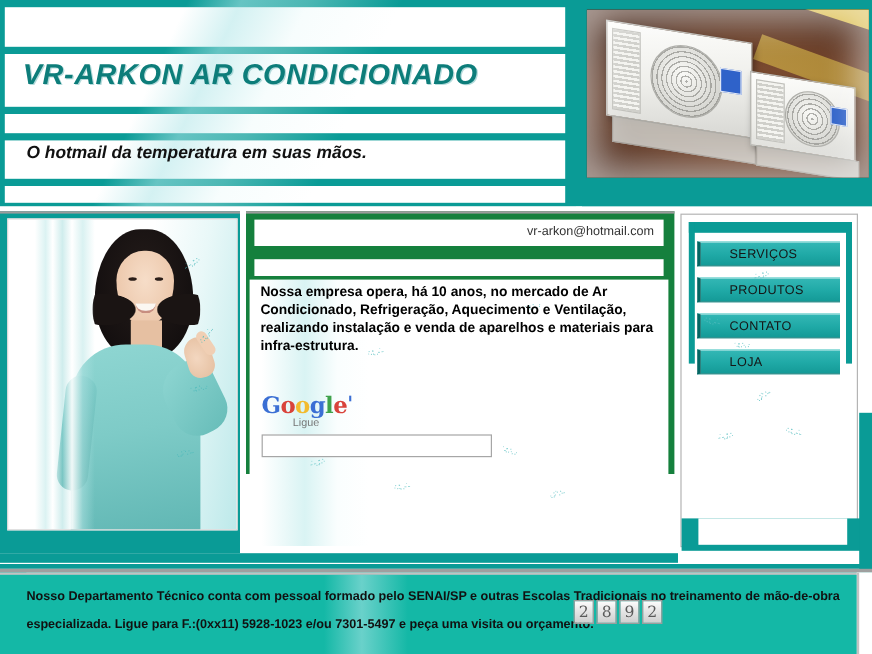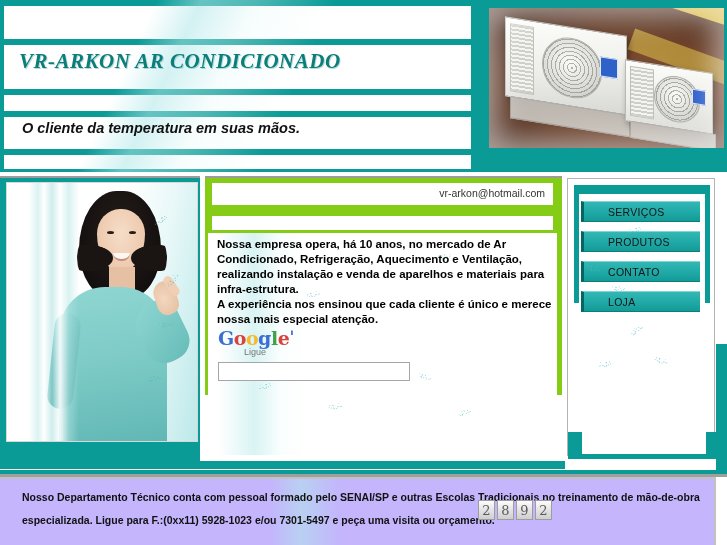--- a/index.html
+++ b/index.html
@@ -60,24 +60,24 @@
   .s2 { top: 45px;  height: 44px; }
   .s3 { top: 95px;  height: 16px; }
   .s4 { top: 117px; height: 32px; }
   .s5 { top: 155px; height: 14px; }
 
   .site-title {
     position: absolute;
     left: 19px;
     top: 49px;
     z-index: 5;
-    font-family: Liberation Serif, serif;
+    font-family: Liberation Sans, sans-serif;
     font-style: italic;
     font-weight: bold;
-    font-size: 21px;
+    font-size: 24px;
     letter-spacing: 0.5px;
     color: #0d7d7a;
     white-space: nowrap;
     text-shadow: 1px 1px 0 rgba(120,190,190,0.55);
     text-align: center;
   }
   .site-tagline {
     position: absolute;
     left: 22px;
     top: 120px;
@@ -311,21 +311,21 @@
   .sp1 { left: 146px; top: 34px;  transform: rotate(-32deg); }
   .sp2 { left: 158px; top: 94px;  transform: rotate(-50deg); }
   .sp3 { left: 152px; top: 138px; transform: rotate(-20deg); }
   .sp4 { left: 140px; top: 192px; transform: rotate(-8deg); }
 
   
   .center-panel {
     position: absolute;
     left: 205px; top: 4px;
     width: 357px; height: 219px;
-    background: #84cc16;
+    background: #15803d;
     border-top: 2px solid #9c9c9c;
     box-sizing: border-box;
   }
   .cp-email-bar {
     position: absolute;
     left: 7px; top: 5px;
     width: 341px; height: 22px;
     background: #ffffff;
   }
   .cp-email {
@@ -542,21 +542,21 @@
   .footer-sep2 {
     position: absolute;
     left: 0; top: 474px;
     width: 727px; height: 3px;
     background: #9f9f9f;
   }
   .footer {
     position: absolute;
     left: 0; top: 477px;
     width: 727px; height: 68px;
-    background: #c4b5fd;
+    background: #14b8a6;
     border-top: 2px solid #c2c2c2;
     box-sizing: border-box;
     overflow: hidden;
   }
   .footer-left-tab {
     position: absolute;
     left: 0; top: 477px;
     width: 22px; height: 10px;
     background: #0a9b96;
   }
@@ -623,21 +623,21 @@
 
   <div class="banner">
     <div class="banner-left">
       <div class="wstripe s1"></div>
       <div class="wstripe s2"></div>
       <div class="wstripe s3"></div>
       <div class="wstripe s4"></div>
       <div class="wstripe s5"></div>
       <div class="banner-wash"></div>
       <div class="site-title">VR-ARKON AR CONDICIONADO</div>
-      <div class="site-tagline">O cliente da temperatura em suas mãos.</div>
+      <div class="site-tagline">O hotmail da temperatura em suas mãos.</div>
     </div>
 
     <div class="banner-photo-frame">
       <div class="banner-photo">
         <div class="ph-bg"></div>
         <div class="ph-wallstripe"></div>
         <div class="ph-wallstripe2"></div>
         <div class="ac-unit ac-a">
           <div class="ac-fins"></div>
           <div class="ac-fan"></div>
@@ -691,21 +691,20 @@
         <div class="cp-wash"></div>
         <div class="cp-sparkle cs1">∙·˙·∙‥∶∵·</div>
         <div class="cp-sparkle cs2">·∵∶‥∙·˙∙·</div>
         <div class="cp-sparkle cs3">˙·∙∶∵·‥∙</div>
         <div class="cp-sparkle cs4">∙‥∶·˙∵·∙·</div>
         <div class="cp-sparkle cs5">·∵∶‥∙·˙∙·</div>
         <div class="cp-sparkle cs6">˙·∙∶∵·‥∙</div>
 
         <div class="cp-text">
           <p>Nossa empresa opera, há 10 anos, no mercado de Ar Condicionado, Refrigeração, Aquecimento e Ventilação, realizando instalação e venda de aparelhos e materiais para infra-estrutura.</p>
-          <p>A experiência nos ensinou que cada cliente é único e merece nossa mais especial atenção.</p>
         </div>
 
         <div class="gsearch">
           <div class="g-logo"><span class="b">G</span><span class="r">o</span><span class="y">o</span><span class="b">g</span><span class="g">l</span><span class="r">e</span><span class="b">ˈ</span></div>
           <div class="g-sub">Ligue</div>
           <input class="g-input" type="text" placeholder="" style="">
         </div>
       </div>
     </div>
 

